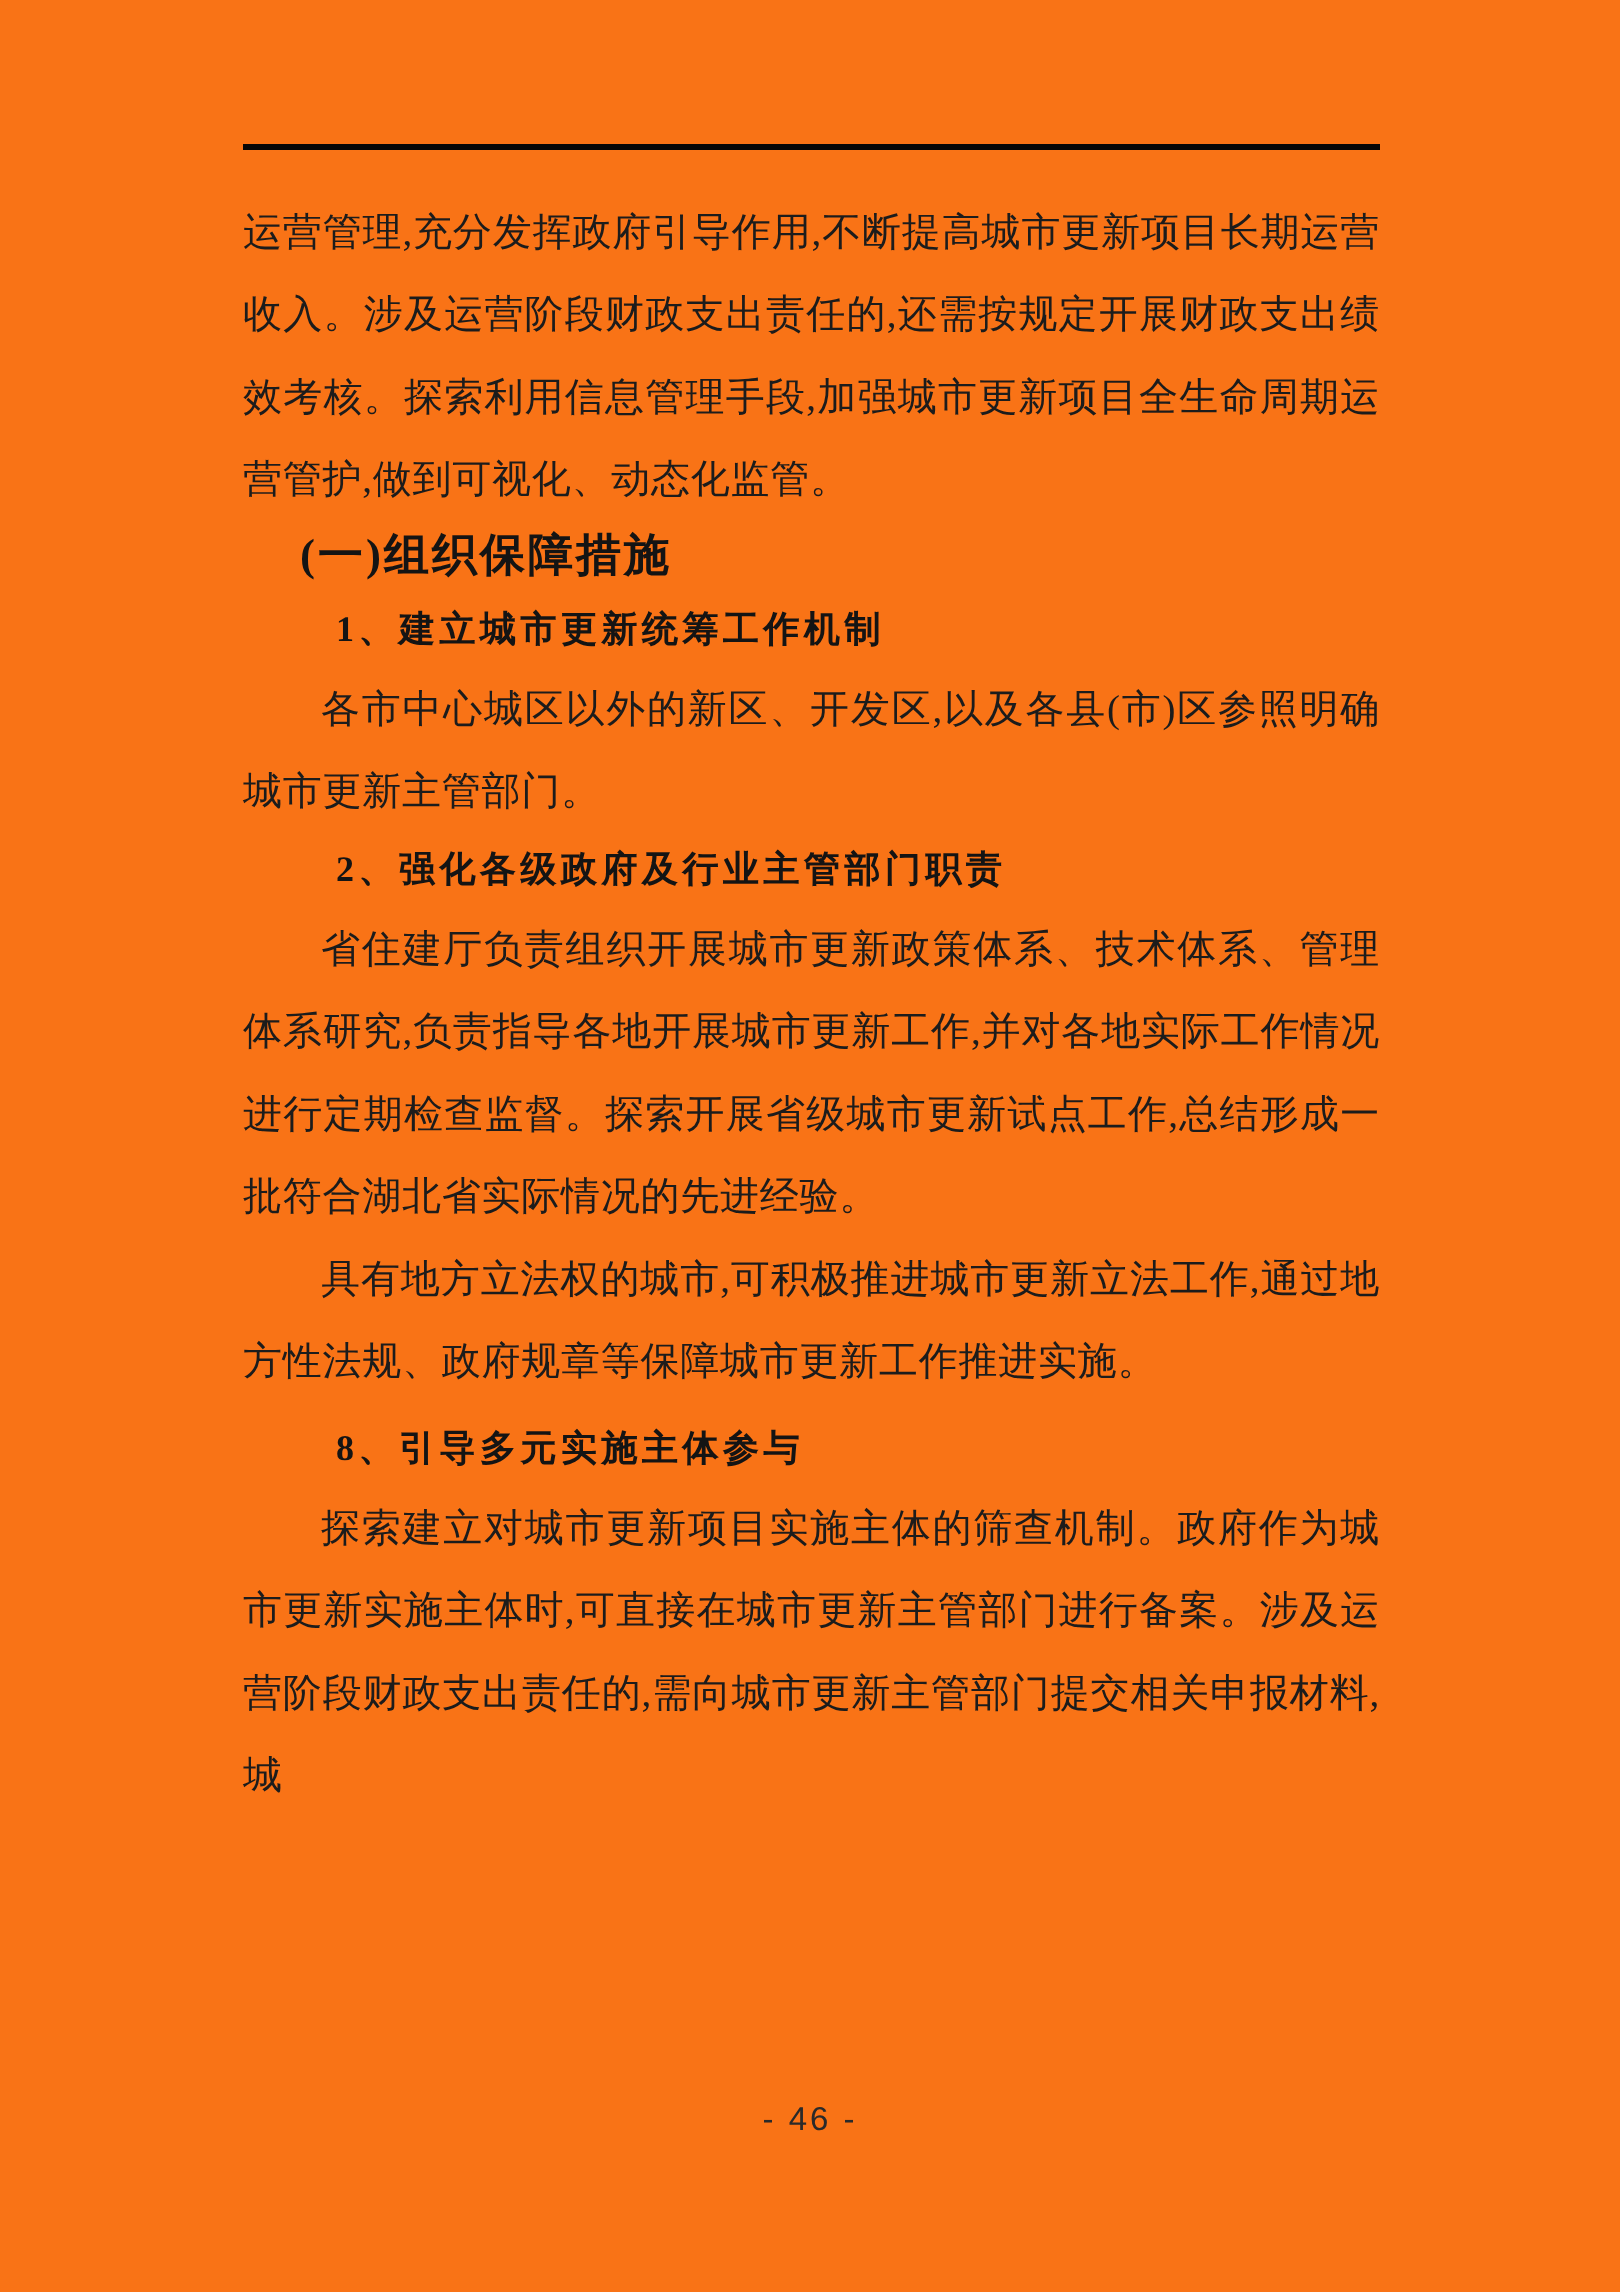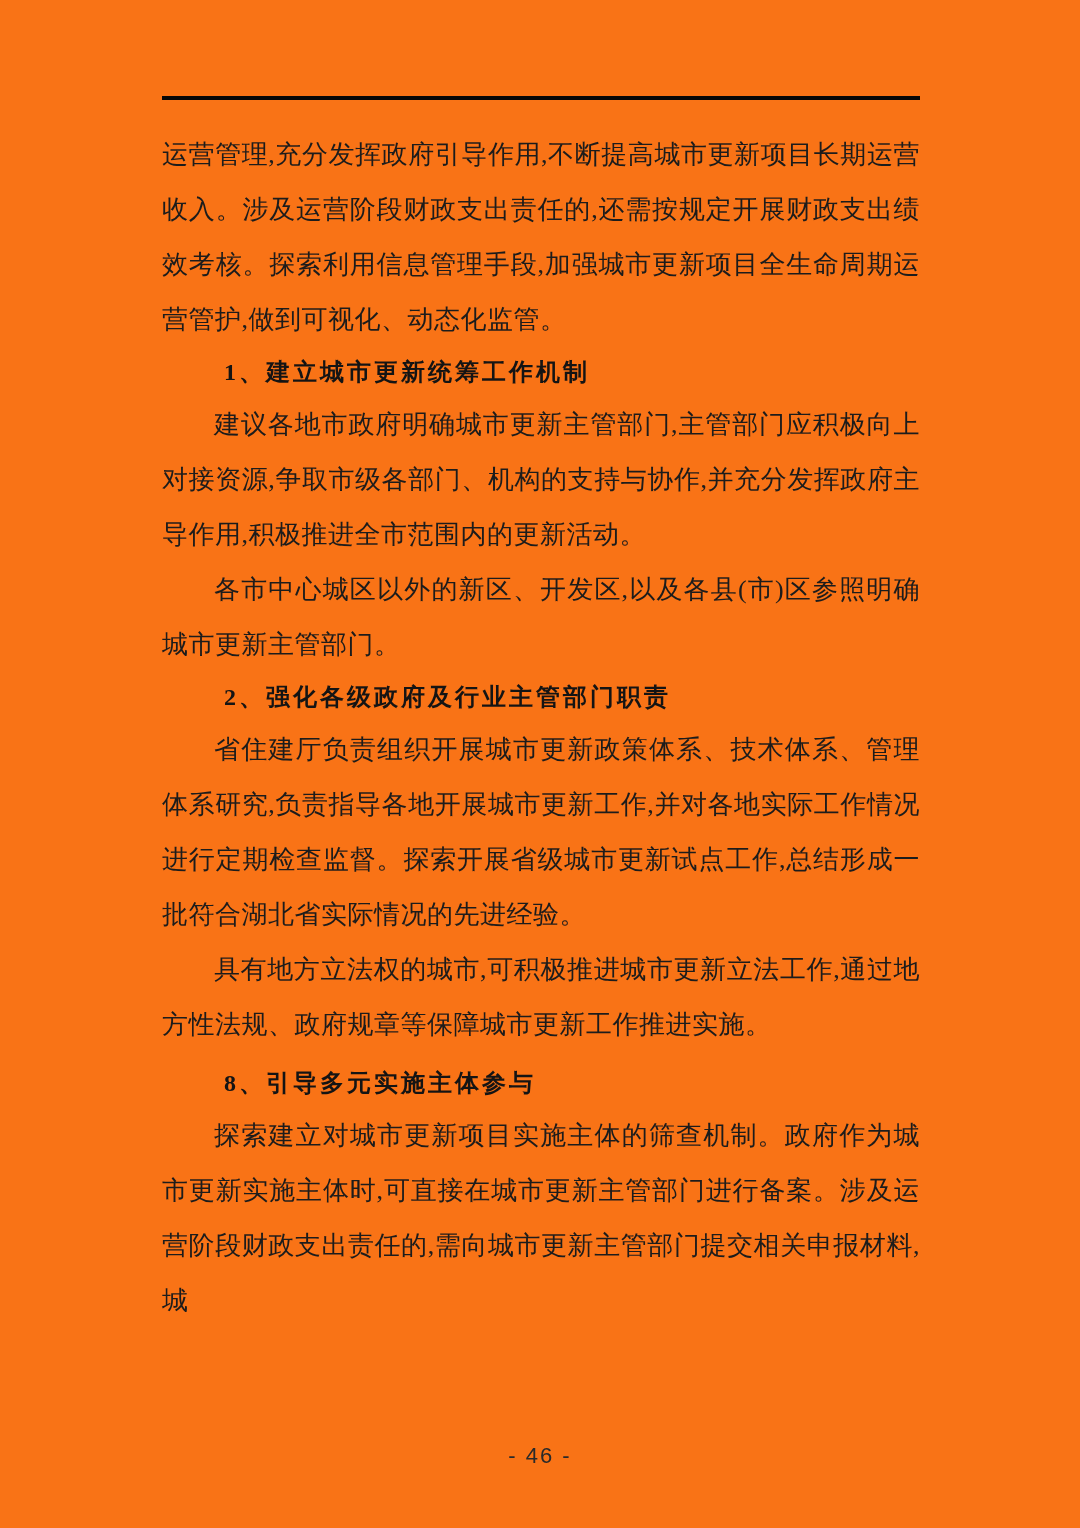--- a/index.html
+++ b/index.html
@@ -65,43 +65,43 @@
     letter-spacing: 3px;
     color: #141414;
   }
   h3.item-head.gap-top {
     margin-top: 6px;
   }
   .page-number {
     position: absolute;
     left: 0;
     right: 0;
-    top: 1443px;
+    top: 1400px;
     text-align: center;
     font-family: "Liberation Sans", sans-serif;
     font-size: 22px;
     letter-spacing: 2px;
     color: #2a2a2a;
   }
 </style>
 </head>
 <body>
 
 <div class="page">
   <div class="content">
 
     <div class="header-rule"></div>
 
     <p class="body-para">运营管理,充分发挥政府引导作用,不断提高城市更新项目长期运营收入。涉及运营阶段财政支出责任的,还需按规定开展财政支出绩效考核。探索利用信息管理手段,加强城市更新项目全生命周期运营管护,做到可视化、动态化监管。</p>
 
 
+    <h2 class="subsec">(一)组织保障措施</h2>
 
     <h3 class="item-head">1、建立城市更新统筹工作机制</h3>
 
-    <p class="body-para indent">建议各地市政府明确城市更新主管部门,主管部门应积极向上对接资源,争取市级各部门、机构的支持与协作,并充分发挥政府主导作用,积极推进全市范围内的更新活动。</p>
 
     <p class="body-para indent">各市中心城区以外的新区、开发区,以及各县(市)区参照明确城市更新主管部门。</p>
 
     <h3 class="item-head">2、强化各级政府及行业主管部门职责</h3>
 
     <p class="body-para indent">省住建厅负责组织开展城市更新政策体系、技术体系、管理体系研究,负责指导各地开展城市更新工作,并对各地实际工作情况进行定期检查监督。探索开展省级城市更新试点工作,总结形成一批符合湖北省实际情况的先进经验。</p>
 
     <p class="body-para indent">具有地方立法权的城市,可积极推进城市更新立法工作,通过地方性法规、政府规章等保障城市更新工作推进实施。</p>
 
     <h3 class="item-head gap-top">8、引导多元实施主体参与</h3>

